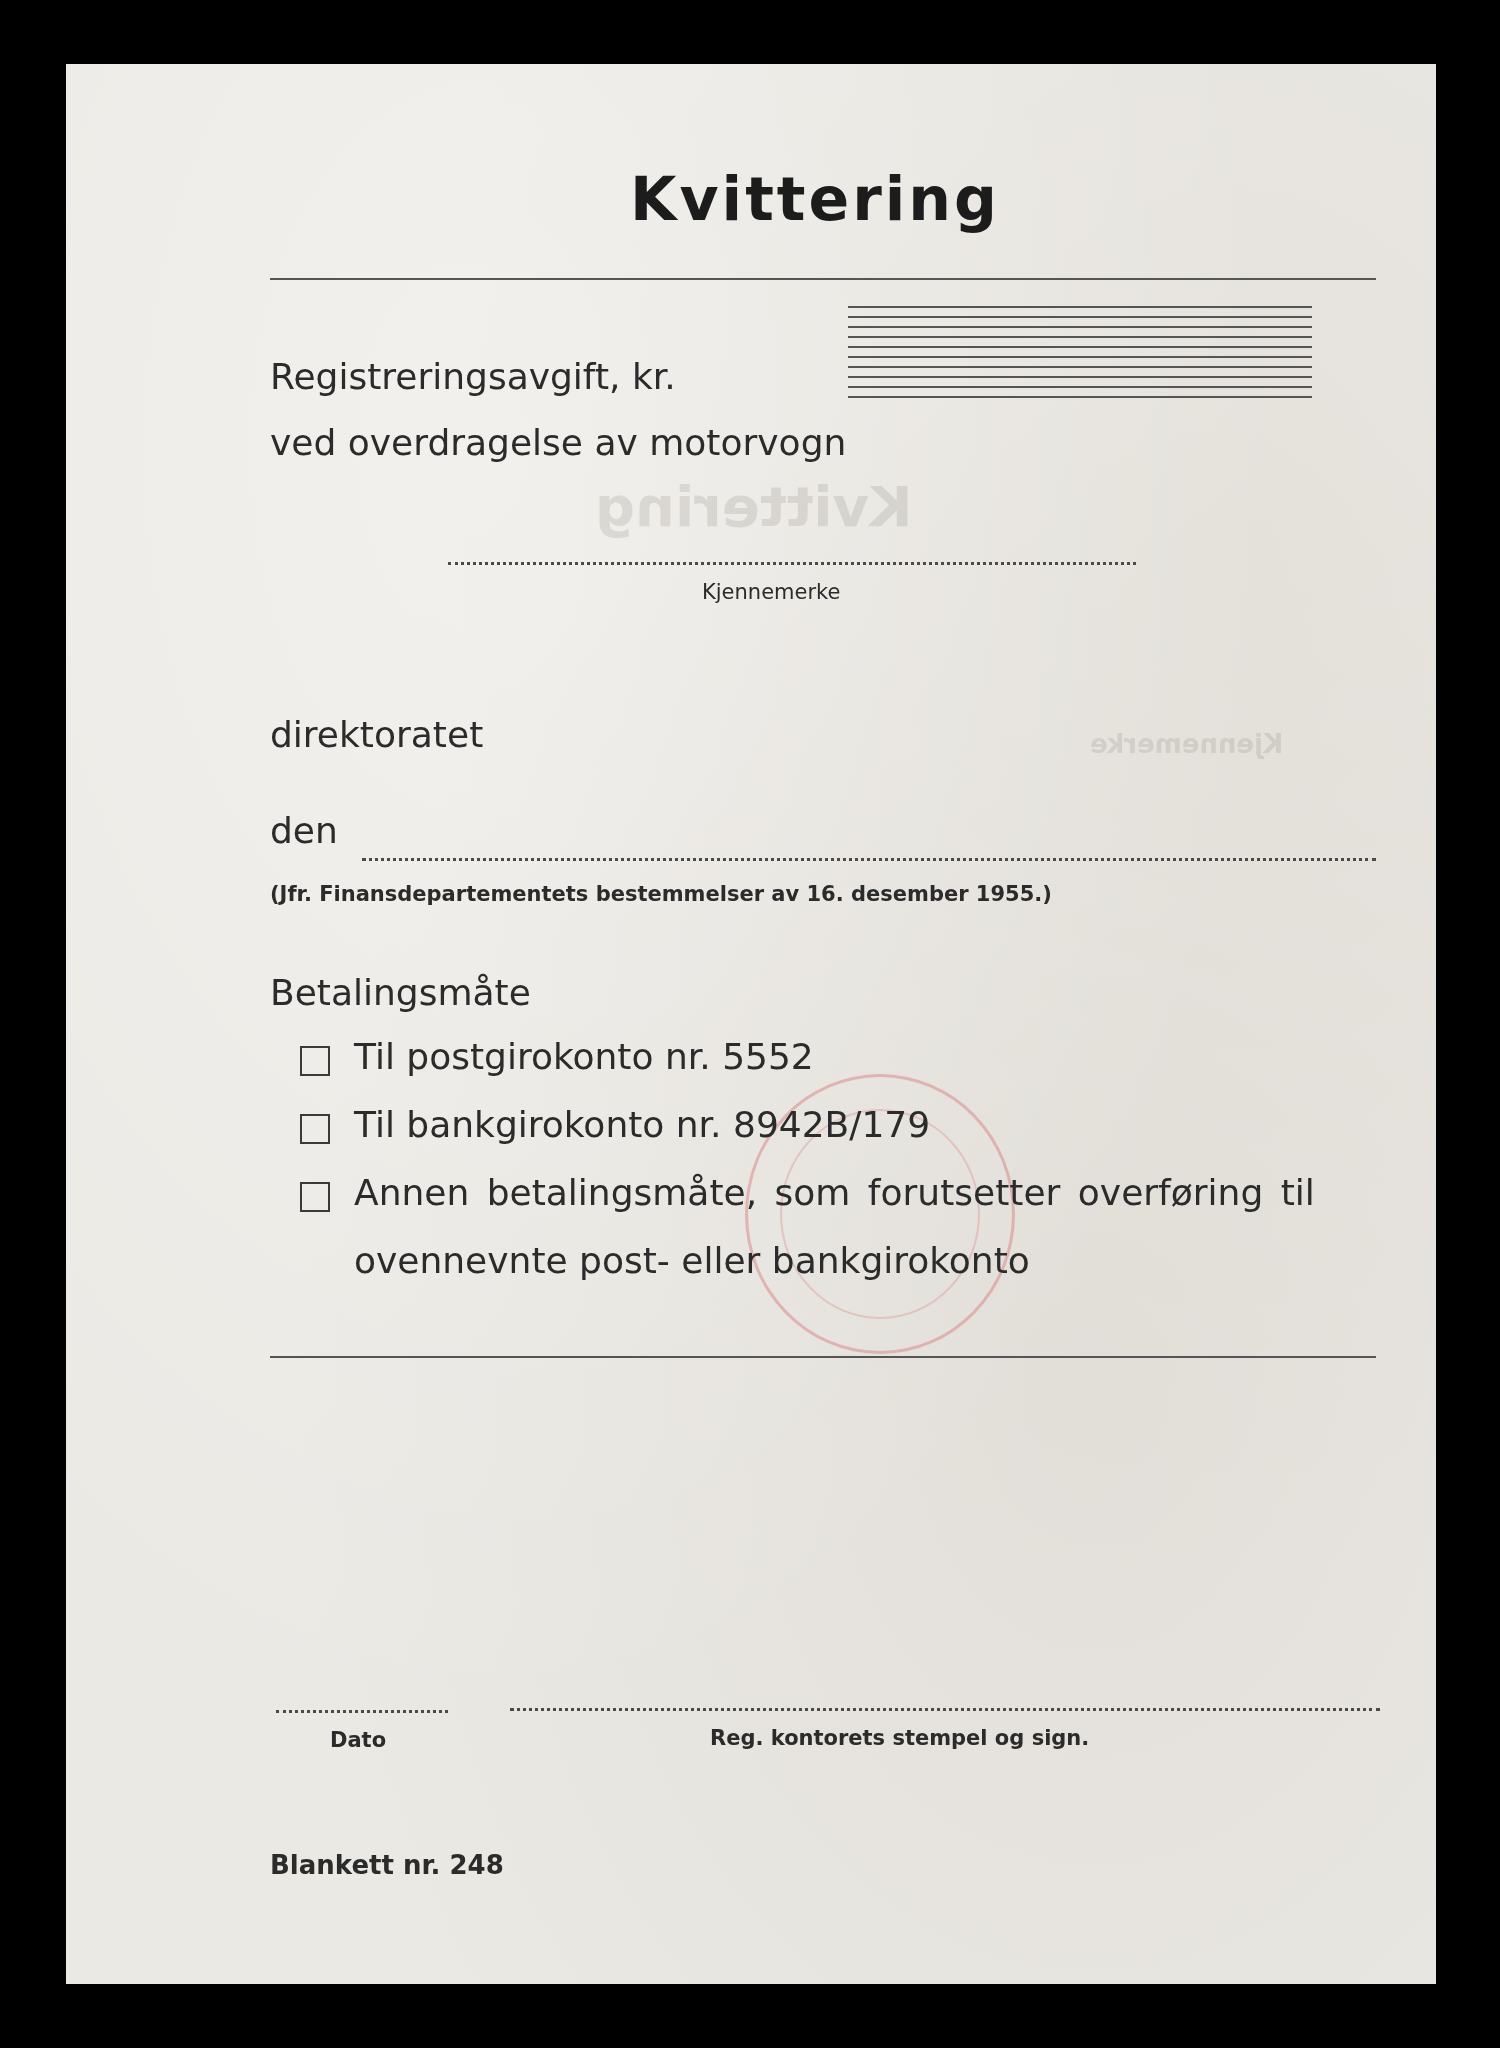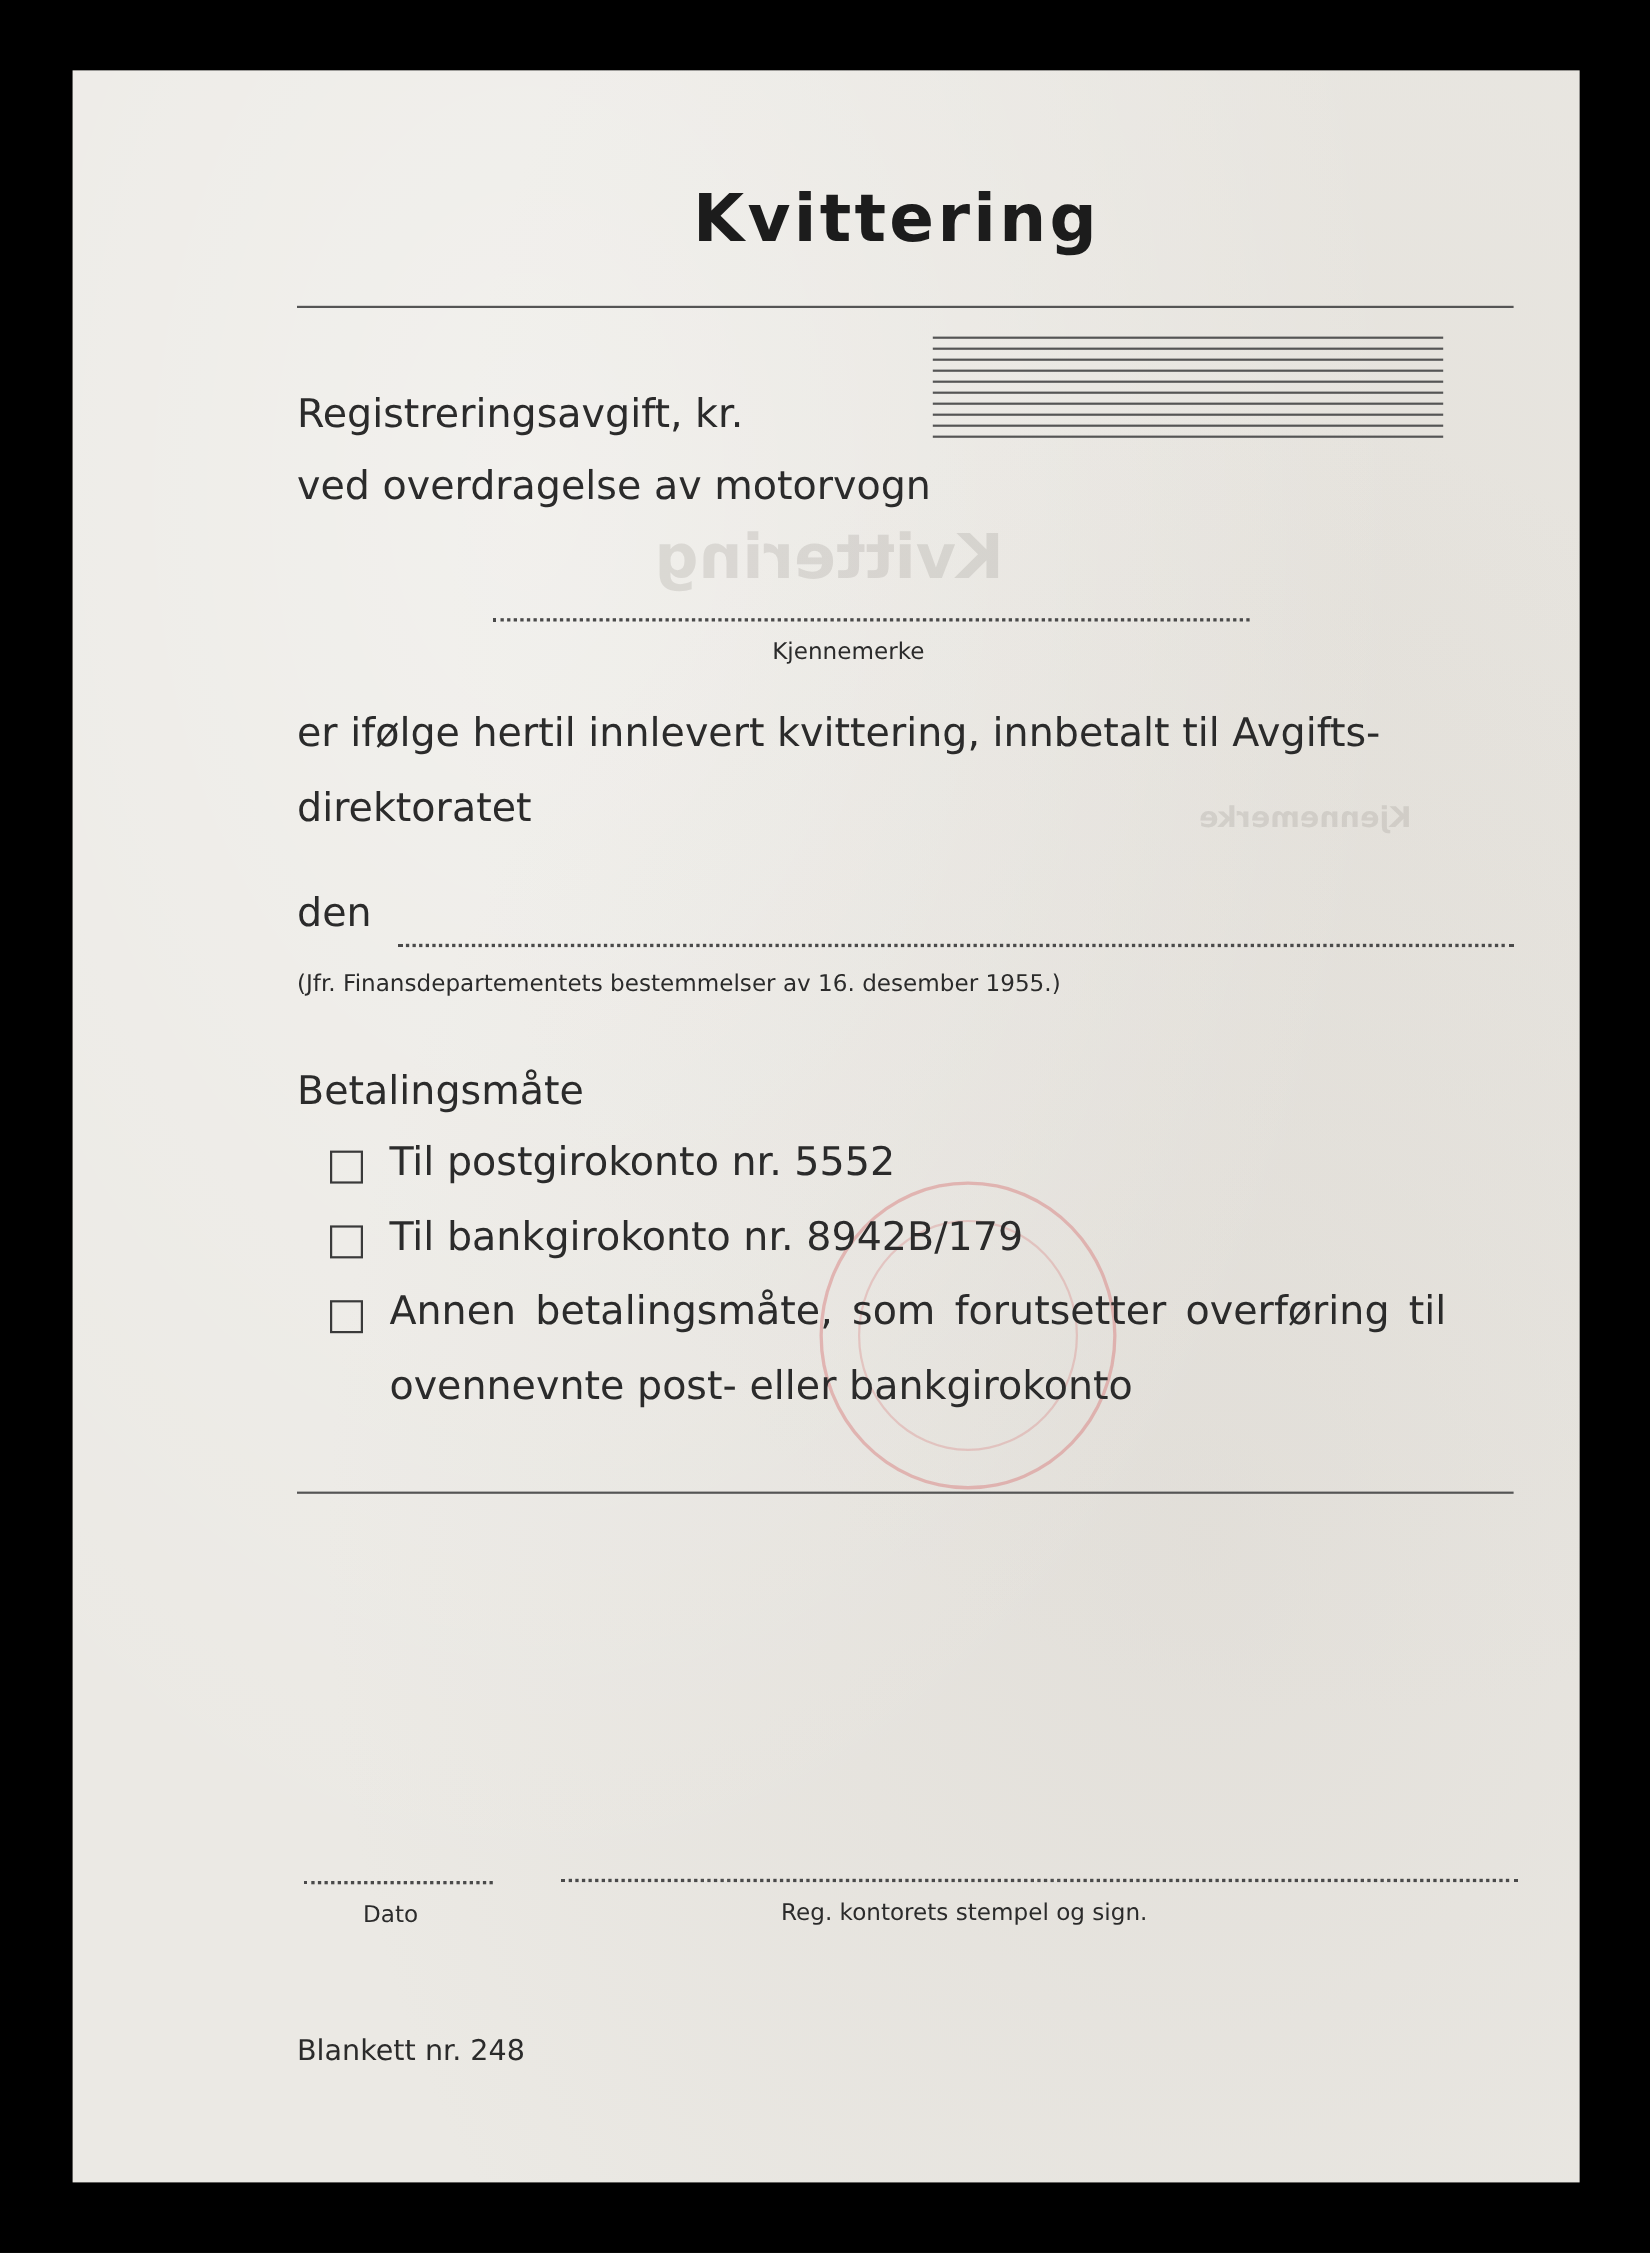--- a/index.html
+++ b/index.html
@@ -66,21 +66,21 @@
       color: #2b2b2b;
       white-space: nowrap;
     }
     .text-sm {
       font-size: 21px;
       color: #2b2b2b;
       white-space: nowrap;
     }
     .text-sm-bold {
       font-size: 21px;
-      font-weight: normal;
+      font-weight: bold;
       color: #2b2b2b;
       white-space: nowrap;
     }
 
     .dots {
       height: 0;
       border-top: 3px dotted #4a4a4a;
     }
 
     .checkbox {
@@ -145,21 +145,20 @@
   </div>
 
   <div class="abs text-lg" style="left:180px; top:292px;">Registreringsavgift, kr.</div>
   <div class="abs text-lg" style="left:180px; top:358px;">ved overdragelse av motorvogn</div>
 
   <div class="abs dots" style="left:358px; top:498px; width:688px;">
     <span></span>
   </div>
   <div class="abs text-sm" style="left:612px; top:516px;">Kjennemerke</div>
 
-  <div class="abs text-lg" style="left:180px; top:582px;">er ifølge hertil innlevert kvittering, innbetalt til Avgifts-</div>
   <div class="abs text-lg" style="left:180px; top:650px;">direktoratet</div>
 
   <div class="abs text-lg" style="left:180px; top:746px;">den</div>
   <div class="abs dots" style="left:272px; top:794px; width:1014px;">
     <span></span>
   </div>
   <div class="abs text-sm-bold" style="left:180px; top:818px;">(Jfr. Finansdepartementets bestemmelser av 16. desember 1955.)</div>
 
   <div class="abs text-lg" style="left:180px; top:908px;">Betalingsmåte</div>
 

